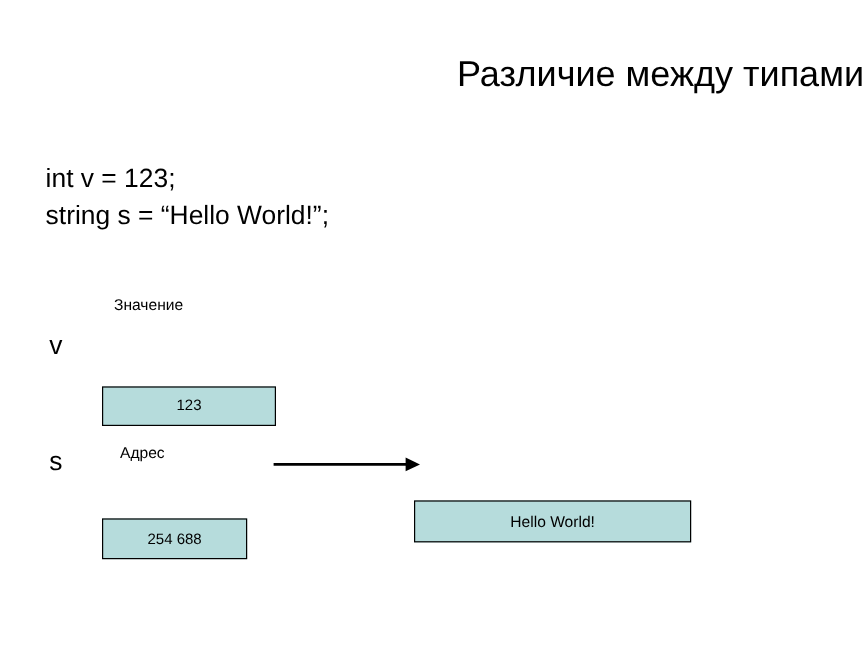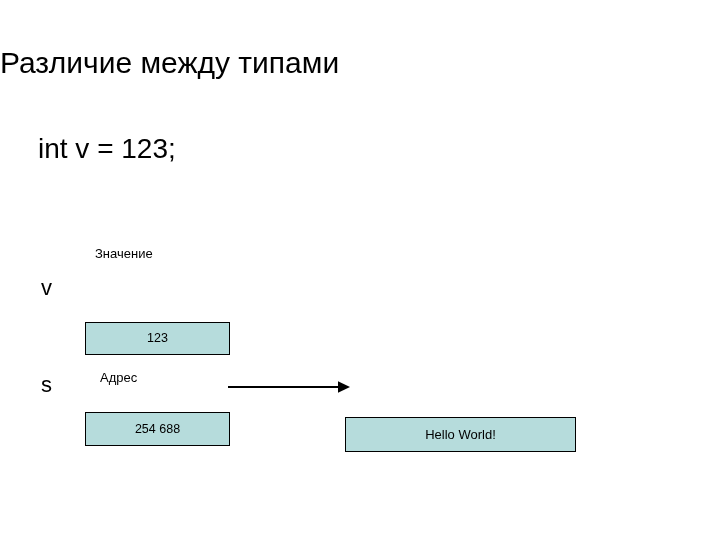--- a/index.html
+++ b/index.html
@@ -23,37 +23,37 @@
     width: 720px;
     height: 540px;
   }
 
   
   .slide-title {
     position: absolute;
     left: 0;
     top: 44px;
     width: 720px;
-    text-align: left;
+    text-align: right;
     font-size: 30px;
     line-height: 38px;
     font-weight: 400;
     letter-spacing: 0px;
     white-space: nowrap;
   }
 
   
   .code-block {
     position: absolute;
     left: 38px;
     top: 133px;
     width: 620px;
   }
   .code-line {
-    font-size: 28px;
+    font-size: 22px;
     line-height: 31px;
     font-weight: 400;
     white-space: pre;
   }
 
   
   .diagram {
     position: absolute;
     left: 0;
     top: 0;
@@ -110,22 +110,22 @@
     top: 246px;
   }
   #value-var-label {
     left: 41px;
     top: 275px;
   }
 
   
   #address-cell {
     left: 85px;
-    top: 364px;
-    width: 145px;
+    top: 384px;
+    width: 121px;
     height: 34px;
   }
   #address-col-label {
     left: 100px;
     top: 343px;
     margin-top: 27px;
   }
   #address-var-label {
     left: 41px;
     top: 372px;
@@ -151,20 +151,21 @@
 </style>
 </head>
 <body>
 
 <div id="slide">
 
   <div class="slide-title">Различие между типами</div>
 
   <div class="code-block">
     <div class="code-line">int v = 123;</div>
+    <div class="code-line">string s = “Hello World!”;</div>
   </div>
 
   <div class="diagram">
 
     <div class="col-label" id="value-col-label">Значение</div>
 
     <div class="var-label" id="value-var-label">v</div>
 
     <div class="cell" id="value-cell">
       <span class="cell-text">123</span>

